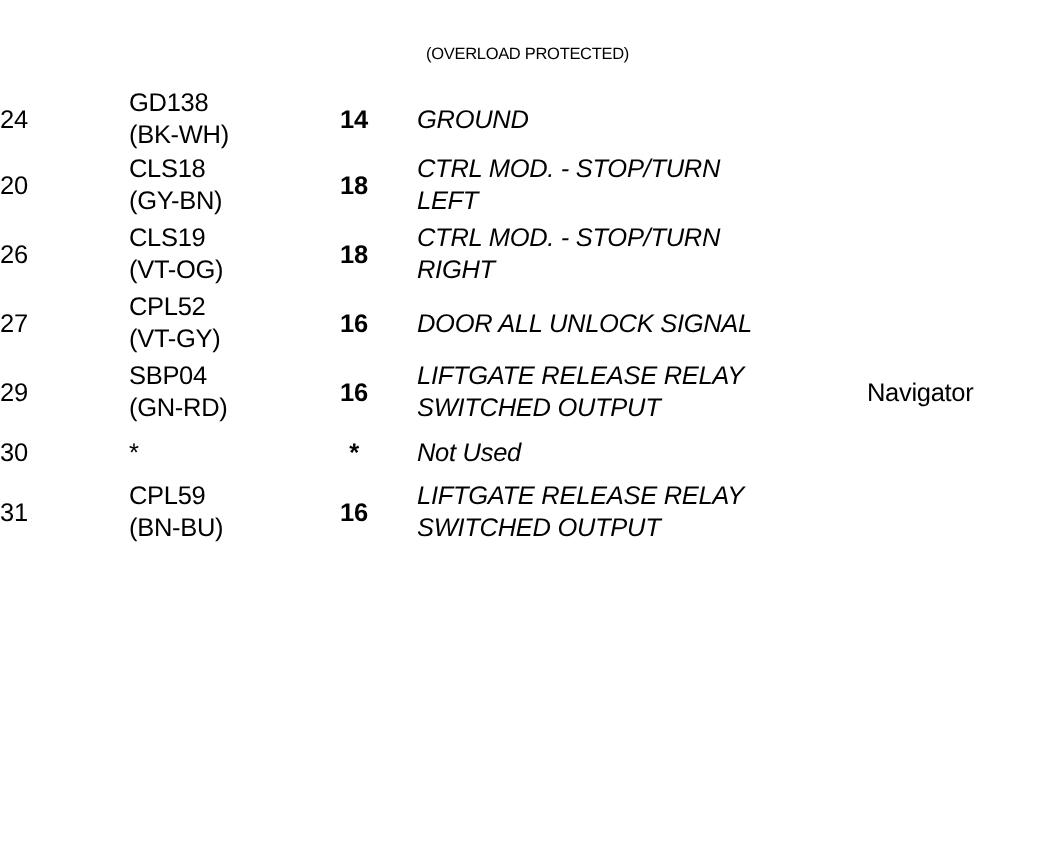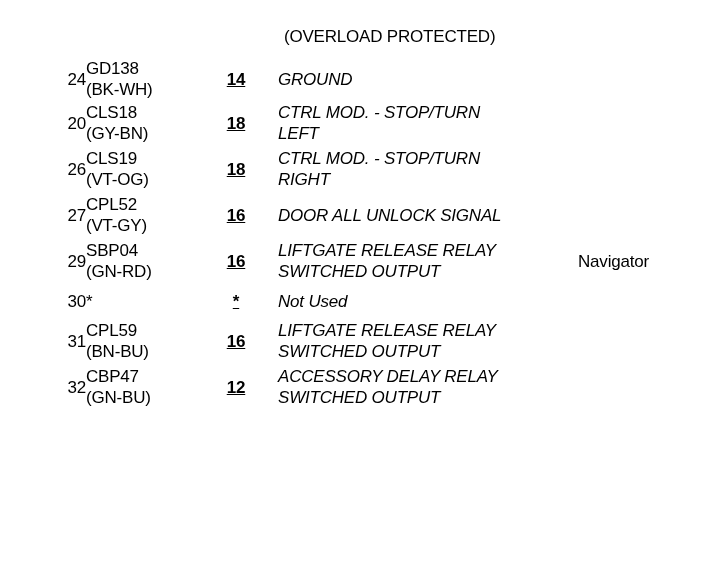--- a/index.html
+++ b/index.html
@@ -24,21 +24,21 @@
     top: 0;
     width: 704px;
     height: 576px;
   }
 
   
   .header-note {
     position: absolute;
     left: 284px;
     top: 26px;
-    font-size: 17px;
+    font-size: 11px;
     line-height: 21px;
     letter-spacing: -0.2px;
     white-space: nowrap;
   }
 
   
   .legend-table {
     position: absolute;
     left: 0;
     top: 58px;
@@ -48,35 +48,34 @@
   .legend-table td {
     padding: 0;
     vertical-align: middle;
     font-size: 17px;
     line-height: 21px;
     letter-spacing: -0.2px;
   }
 
   .col-cavity {
     width: 86px;
-    text-align: right;
+    text-align: left;
     font-size: 15px;
     padding-right: 0;
   }
   .col-circuit {
     width: 108px;
     text-align: left;
     padding-left: 8px;
   }
   .col-gauge {
     width: 84px;
     text-align: center;
     font-weight: bold;
     font-size: 16px;
-    text-decoration: underline;
   }
   .col-desc {
     width: 300px;
     text-align: left;
     padding-left: 6px;
   }
   .col-note {
     width: 126px;
     text-align: left;
     padding-left: 4px;
@@ -201,30 +200,17 @@
           <span class="circuit-color">(BN-BU)</span>
         </td>
         <td class="col-gauge">16</td>
         <td class="col-desc">
           <span class="desc-line">LIFTGATE RELEASE RELAY</span>
           <span class="desc-line">SWITCHED OUTPUT</span>
         </td>
         <td class="col-note"></td>
       </tr>
 
-      <tr class="legend-row">
-        <td class="col-cavity">32</td>
-        <td class="col-circuit">
-          <span class="circuit-id">CBP47</span>
-          <span class="circuit-color">(GN-BU)</span>
-        </td>
-        <td class="col-gauge">12</td>
-        <td class="col-desc">
-          <span class="desc-line">ACCESSORY DELAY RELAY</span>
-          <span class="desc-line">SWITCHED OUTPUT</span>
-        </td>
-        <td class="col-note"></td>
-      </tr>
 
     </tbody>
   </table>
 
 </div>
 
 </body></html>

